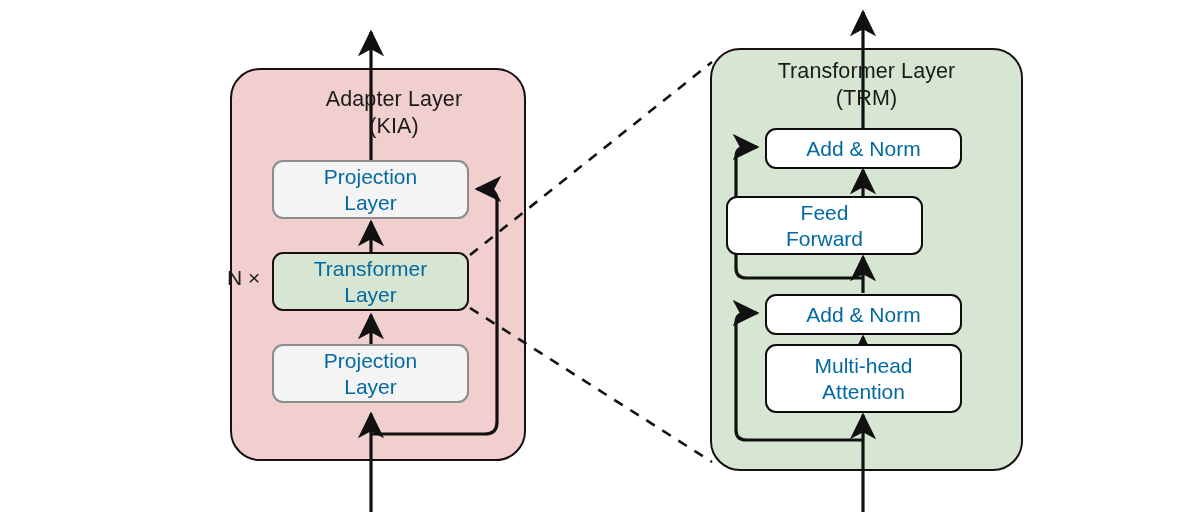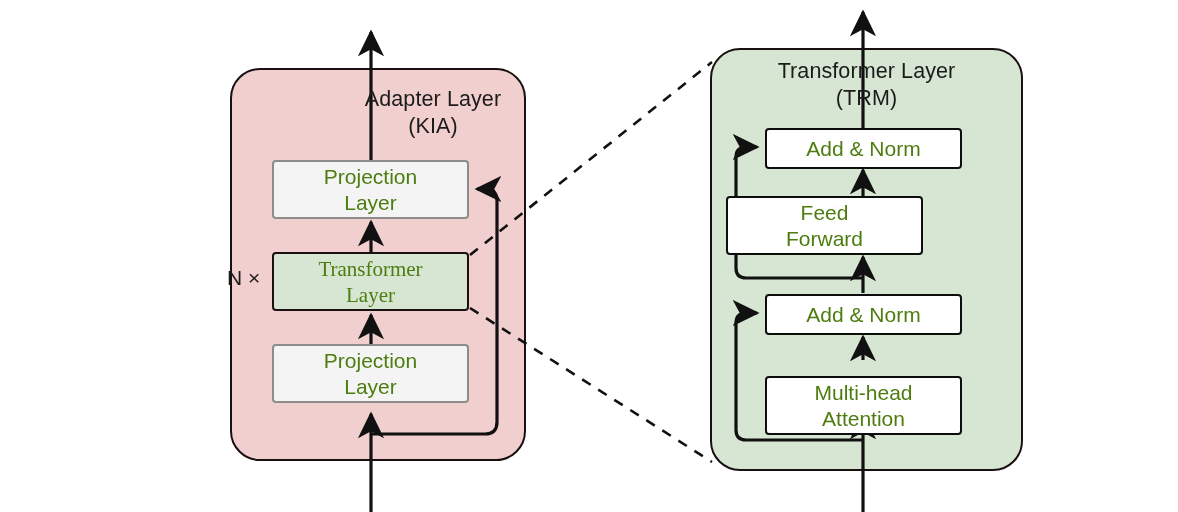--- a/index.html
+++ b/index.html
@@ -46,34 +46,33 @@
     letter-spacing: 0.1px;
     white-space: pre-line;
   }
   .node {
     position: absolute;
     box-sizing: border-box;
     display: flex;
     align-items: center;
     justify-content: center;
     text-align: center;
-    border-radius: 4px;
-    color: #4d7c0f;
+    border-radius: 11px;
+    color: #0369a1;
     font-size: 21px;
     line-height: 26px;
     white-space: pre-line;
   }
   .node-proj {
     background: #f4f4f4;
     border: 2.2px solid #8c8c8c;
   }
   .node-trm {
     background: #d6e6d2;
     border: 2.4px solid #1a1012;
-    font-family: Liberation Serif, serif;
   }
   .node-white {
     background: #ffffff;
     border: 2.4px solid #0d0d0d;
   }
   .side-label {
     position: absolute;
     color: #1b1b1b;
     font-size: 21px;
     line-height: 24px;
@@ -155,21 +154,21 @@
 
     <g>
       <path d="M863,278 L746,278 Q736,278 736,268 L736,157 Q736,147 746,147 L757,147" fill="none" stroke="#111111" stroke-width="3.2" marker-end="url(#arrowhead)"></path>
     </g>
 
     <g>
       <path d="M863,440 L746,440 Q736,440 736,430 L736,323 Q736,313 746,313 L757,313" fill="none" stroke="#111111" stroke-width="3.2" marker-end="url(#arrowhead)"></path>
     </g>
   </svg>
 
-  <div class="panel-title" style="left:230px; top:86px; width:328px;padding-left:39px;">Adapter Layer
+  <div class="panel-title" style="left:230px; top:86px; width:328px;">Adapter Layer
 (KIA)</div>
 
   <div class="panel-title" style="left:710px; top:58px; width:313px;">Transformer Layer
 (TRM)</div>
 
   <div class="side-label" style="left:227px; top:266px;">N ×</div>
 
   <div class="node node-proj" style="left:272px; top:160px; width:197px; height:59px;">Projection
 Layer</div>
 
@@ -179,16 +178,16 @@
   <div class="node node-proj" style="left:272px; top:344px; width:197px; height:59px;">Projection
 Layer</div>
 
   <div class="node node-white" style="left:765px; top:128px; width:197px; height:41px;">Add &amp; Norm</div>
 
   <div class="node node-white" style="left:726px; top:196px; width:197px; height:59px;">Feed
 Forward</div>
 
   <div class="node node-white" style="left:765px; top:294px; width:197px; height:41px;">Add &amp; Norm</div>
 
-  <div class="node node-white" style="left:765px; top:376px; width:197px; height:59px;">Multi-head
+  <div class="node node-white" style="left:765px; top:344px; width:197px; height:69px;">Multi-head
 Attention</div>
 
 </div>
 
 </body></html>

